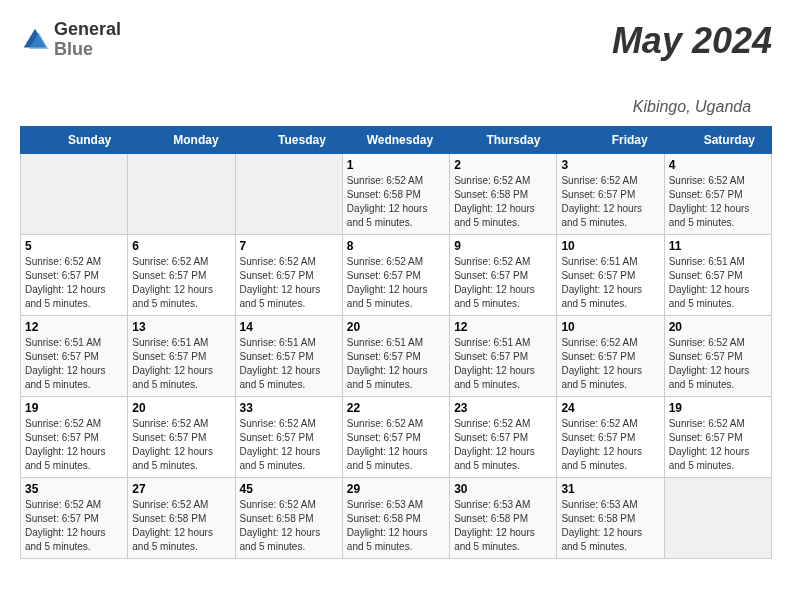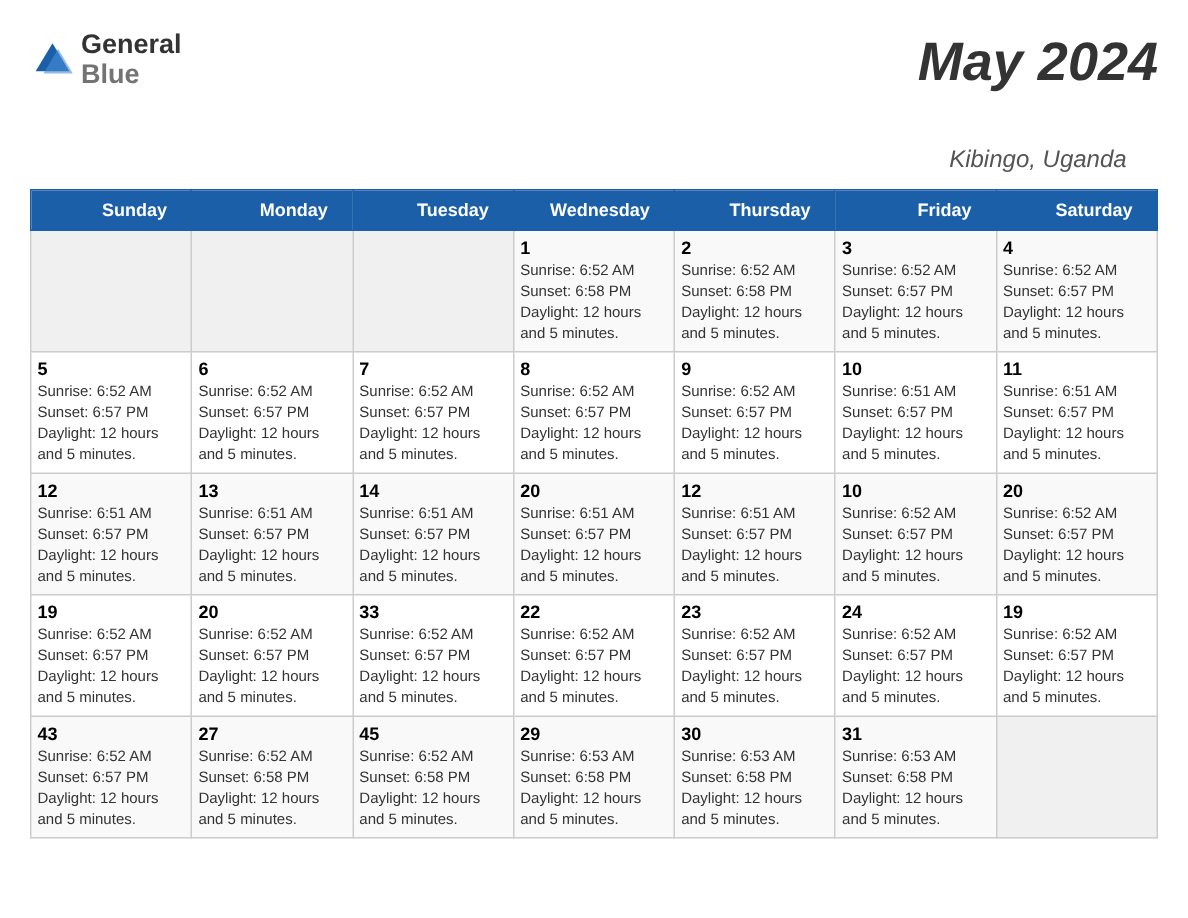--- a/index.html
+++ b/index.html
@@ -324,21 +324,21 @@
           <span class="day-number">19</span>
           <div class="day-info">
             <span>Sunrise: 6:52 AM</span><br>
             <span>Sunset: 6:57 PM</span><br>
             <span>Daylight: 12 hours and 5 minutes.</span>
           </div>
         </td>
         </tr>
         <tr>
           <td>
-          <span class="day-number">43</span>
+          <span class="day-number">35</span>
           <div class="day-info">
             <span>Sunrise: 6:52 AM</span><br>
             <span>Sunset: 6:57 PM</span><br>
             <span>Daylight: 12 hours and 5 minutes.</span>
           </div>
         </td>
           <td>
           <span class="day-number">27</span>
           <div class="day-info">
             <span>Sunrise: 6:52 AM</span><br>

